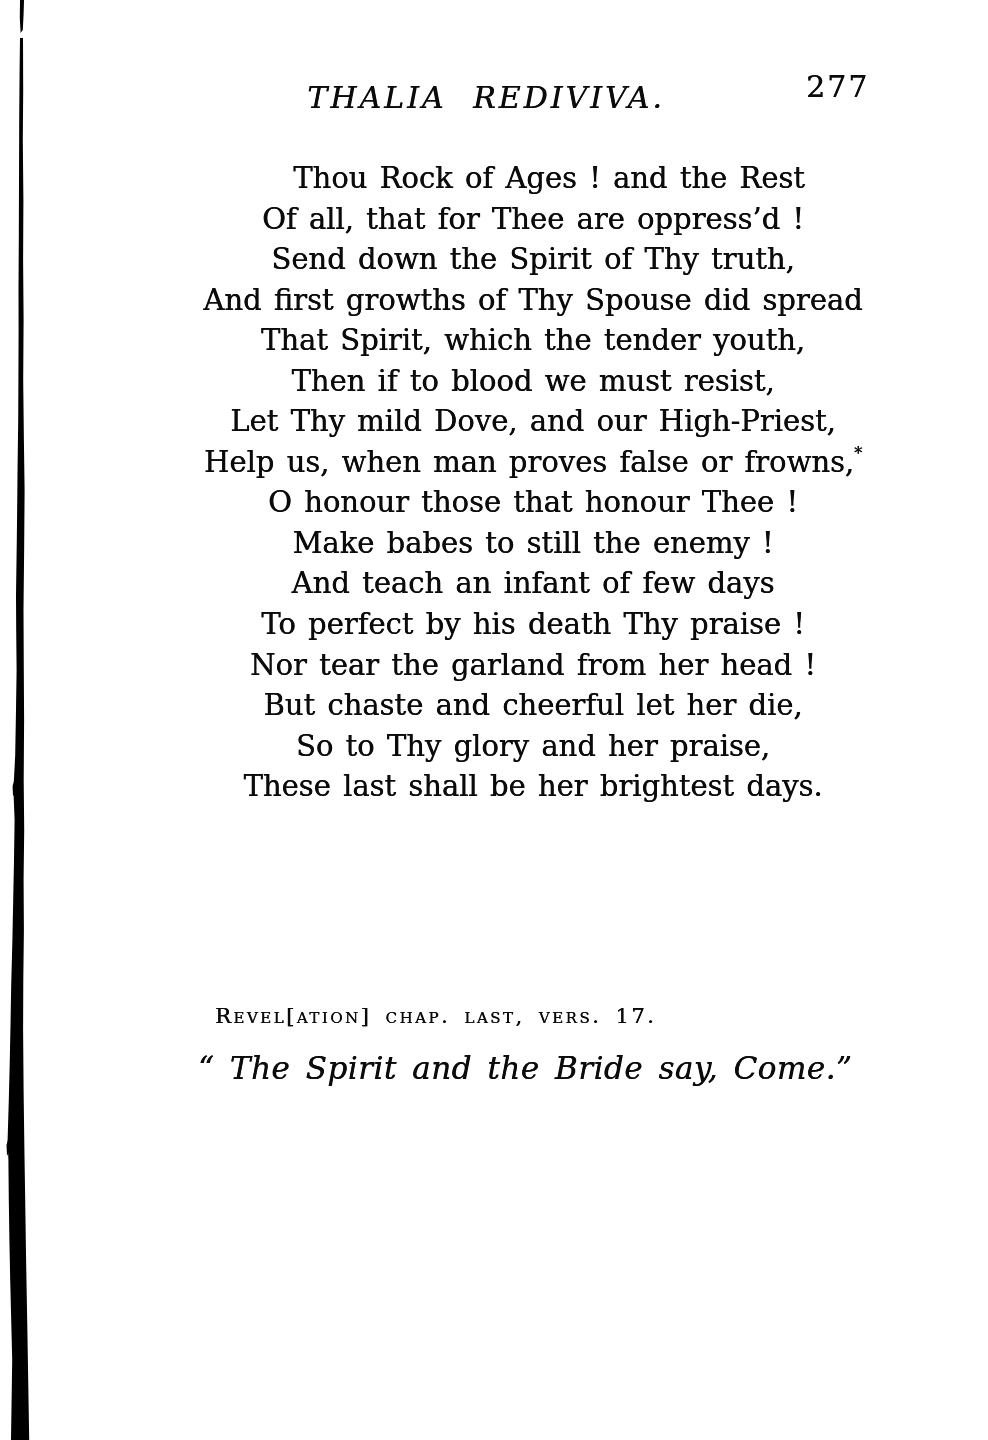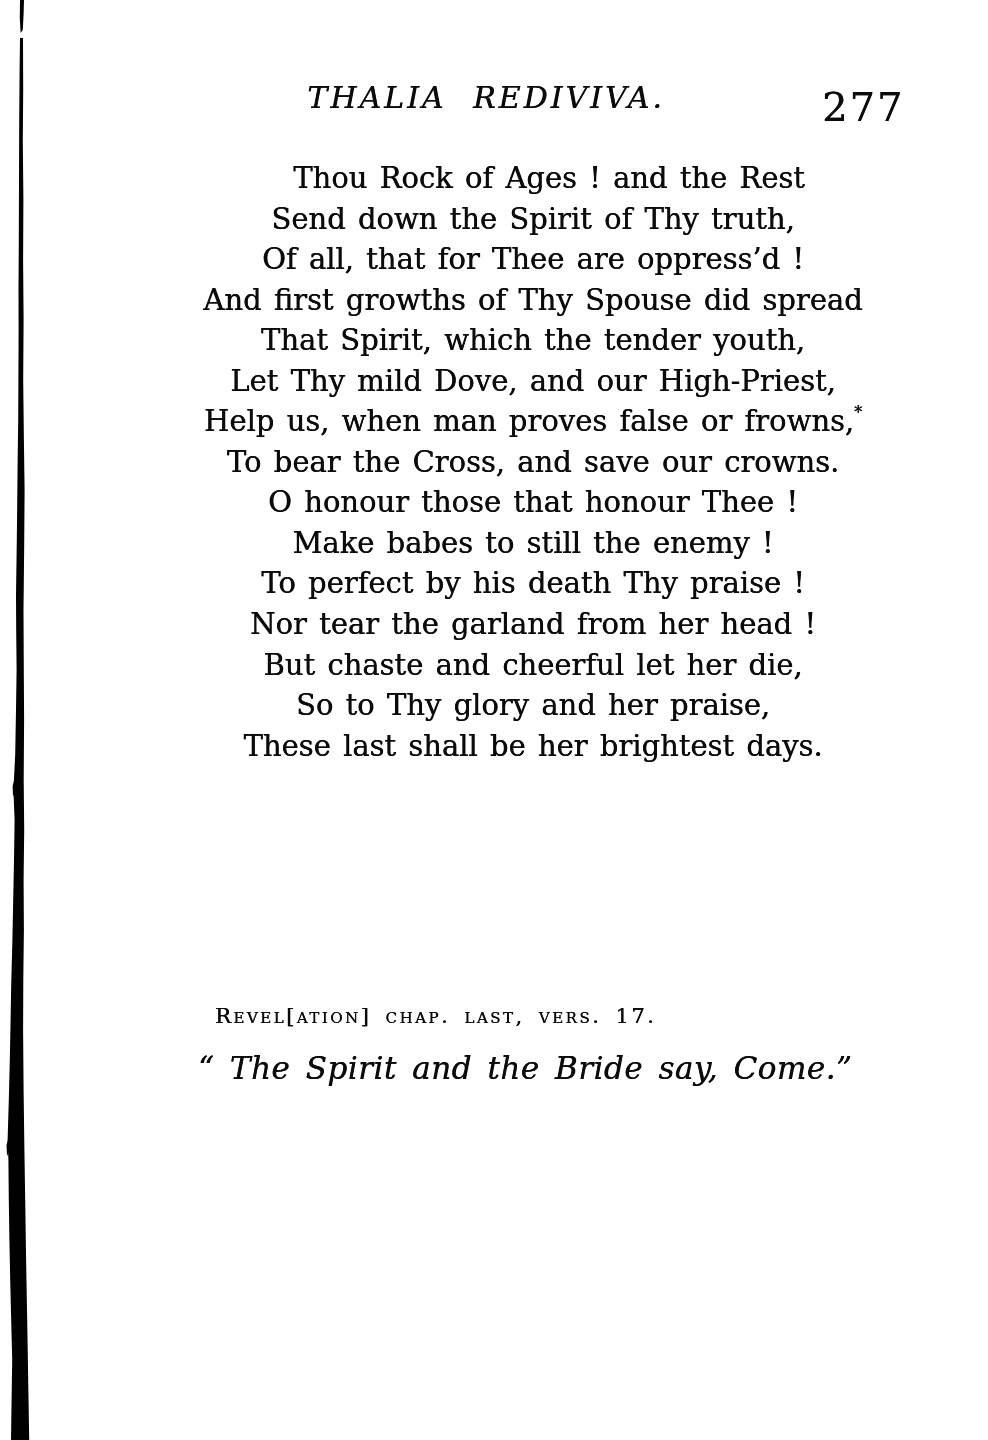--- a/index.html
+++ b/index.html
@@ -31,26 +31,25 @@
     text-align: center;
     font-style: italic;
     font-size: 30px;
     letter-spacing: 3px;
     word-spacing: 14px;
     white-space: nowrap;
     text-shadow: 0.4px 0 0 #0b0b0b;
   }
   .page-number {
     position: absolute;
-    top: 84px;
+    top: 69px;
     left: 806px;
-    font-size: 40px;
+    font-size: 30px;
     letter-spacing: 2px;
     text-shadow: 0.4px 0 0 #0b0b0b;
-    margin-left: 16px;
   }
   .poem {
     position: absolute;
     top: 158px;
     left: 183px;
     width: 700px;
     text-align: center;
   }
   .poem-line {
     font-size: 29px;
@@ -113,29 +112,30 @@
     <polygon fill="#000000" points="6.5,1145 8.5,1138 8.9,1152 7.0,1156"></polygon>
     <polygon fill="#000000" points="12.6,786 14.4,780 14.8,794 13.0,796"></polygon>
   </svg>
 
   <div class="running-head">THALIA REDIVIVA.</div>
 
   <div class="page-number">277</div>
 
   <div class="poem">
       <div class="poem-line indent"><span>Thou Rock of Ages ! and the Rest</span></div>
+      <div class="poem-line"><span>Of all, that for Thee are oppress’d !</span></div>
       <div class="poem-line"><span>Send down the Spirit of Thy truth,</span></div>
-      <div class="poem-line"><span>Of all, that for Thee are oppress’d !</span></div>
       <div class="poem-line"><span>And first growths of Thy Spouse did spread</span></div>
       <div class="poem-line"><span>That Spirit, which the tender youth,</span></div>
+      <div class="poem-line"><span>Then if to blood we must resist,</span></div>
       <div class="poem-line"><span>Let Thy mild Dove, and our High-Priest,</span></div>
       <div class="poem-line"><span>Help us, when man proves false or frowns,</span><sup>*</sup></div>
-      <div class="poem-line"><span>To bear the Cross, and save our crowns.</span></div>
       <div class="poem-line"><span>O honour those that honour Thee !</span></div>
       <div class="poem-line"><span>Make babes to still the enemy !</span></div>
+      <div class="poem-line"><span>And teach an infant of few days</span></div>
       <div class="poem-line"><span>To perfect by his death Thy praise !</span></div>
       <div class="poem-line"><span>Nor tear the garland from her head !</span></div>
       <div class="poem-line"><span>But chaste and cheerful let her die,</span></div>
       <div class="poem-line"><span>So to Thy glory and her praise,</span></div>
       <div class="poem-line"><span>These last shall be her brightest days.</span></div>
     </div>
 
   <div class="footer-reference">Revel[ation] chap. last, vers. 17.</div>
 
   <div class="footer-quote">“ The Spirit and the Bride say, Come.”</div>

